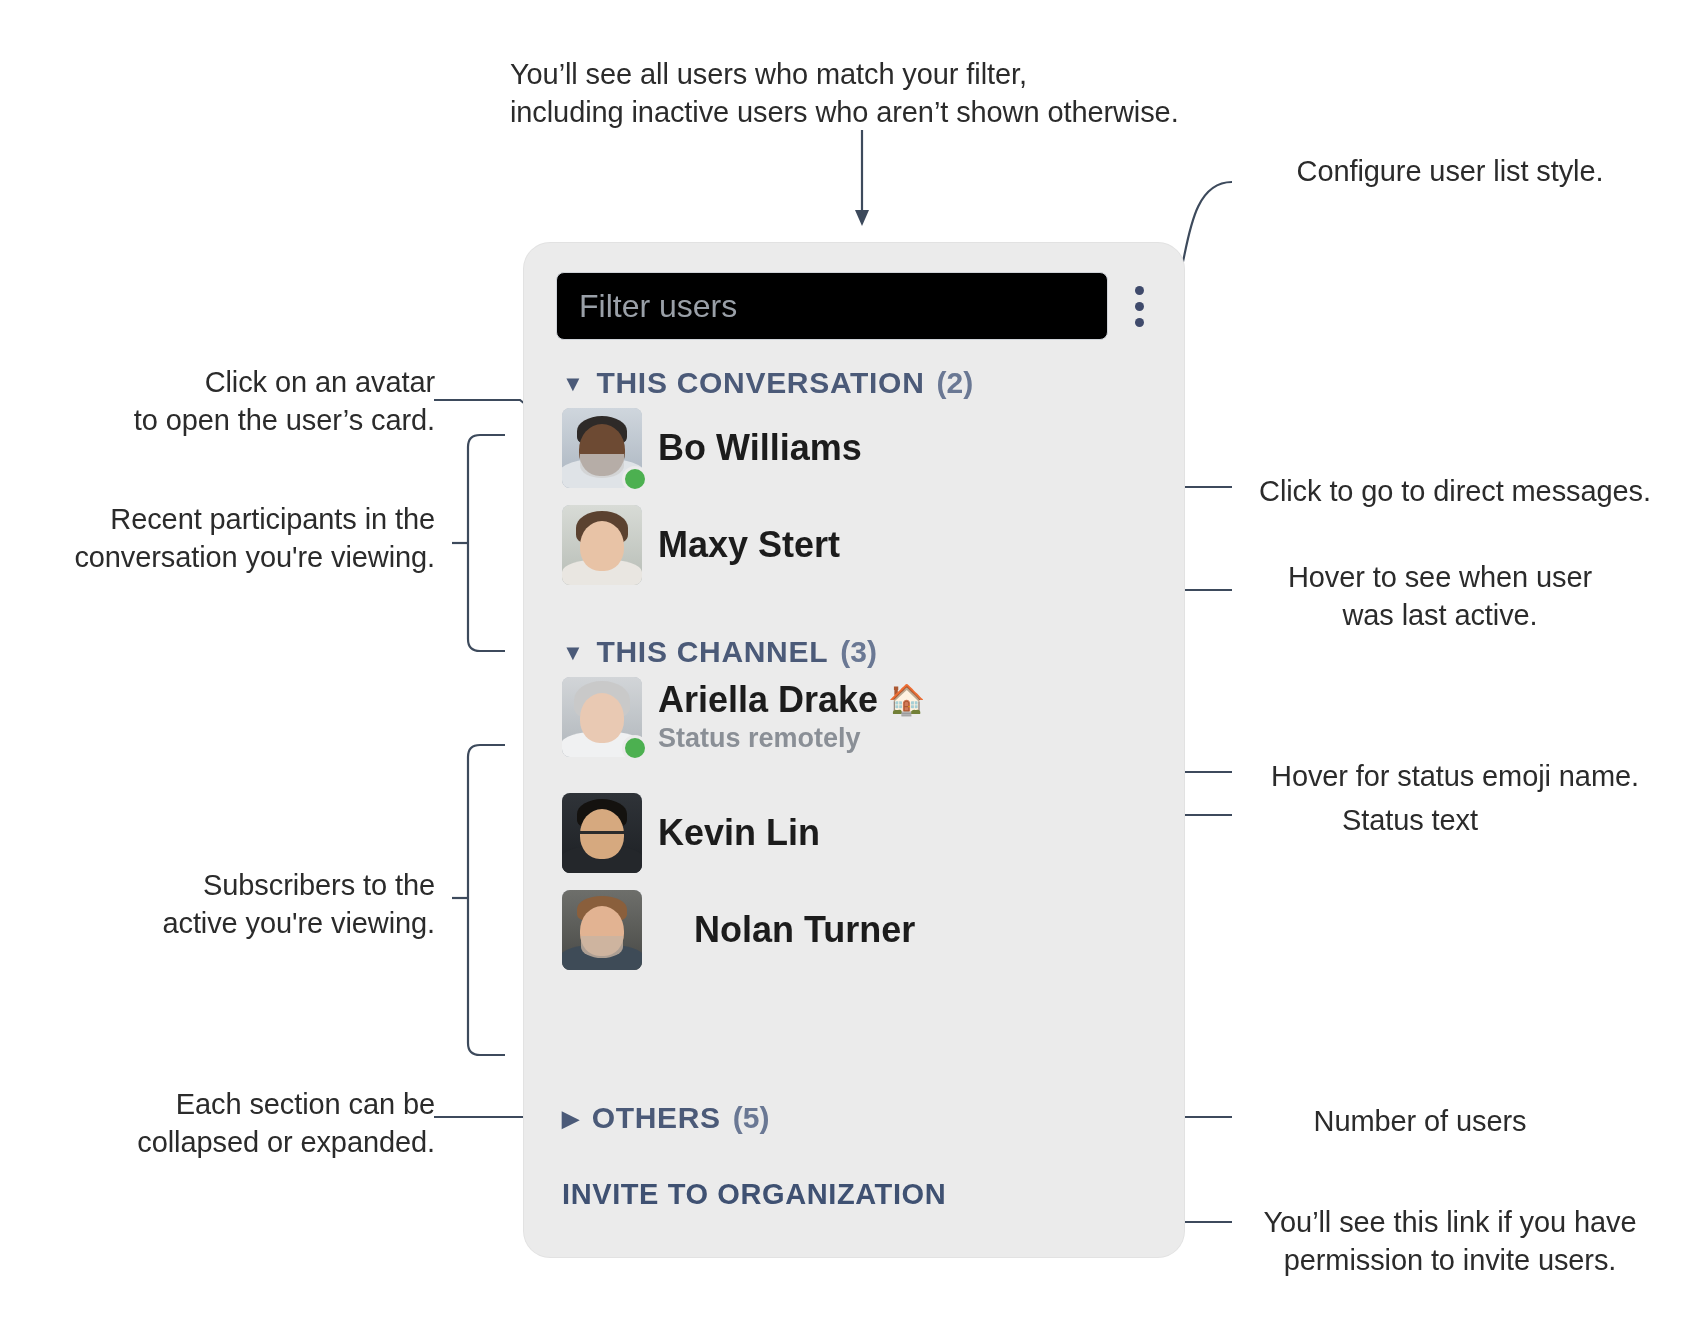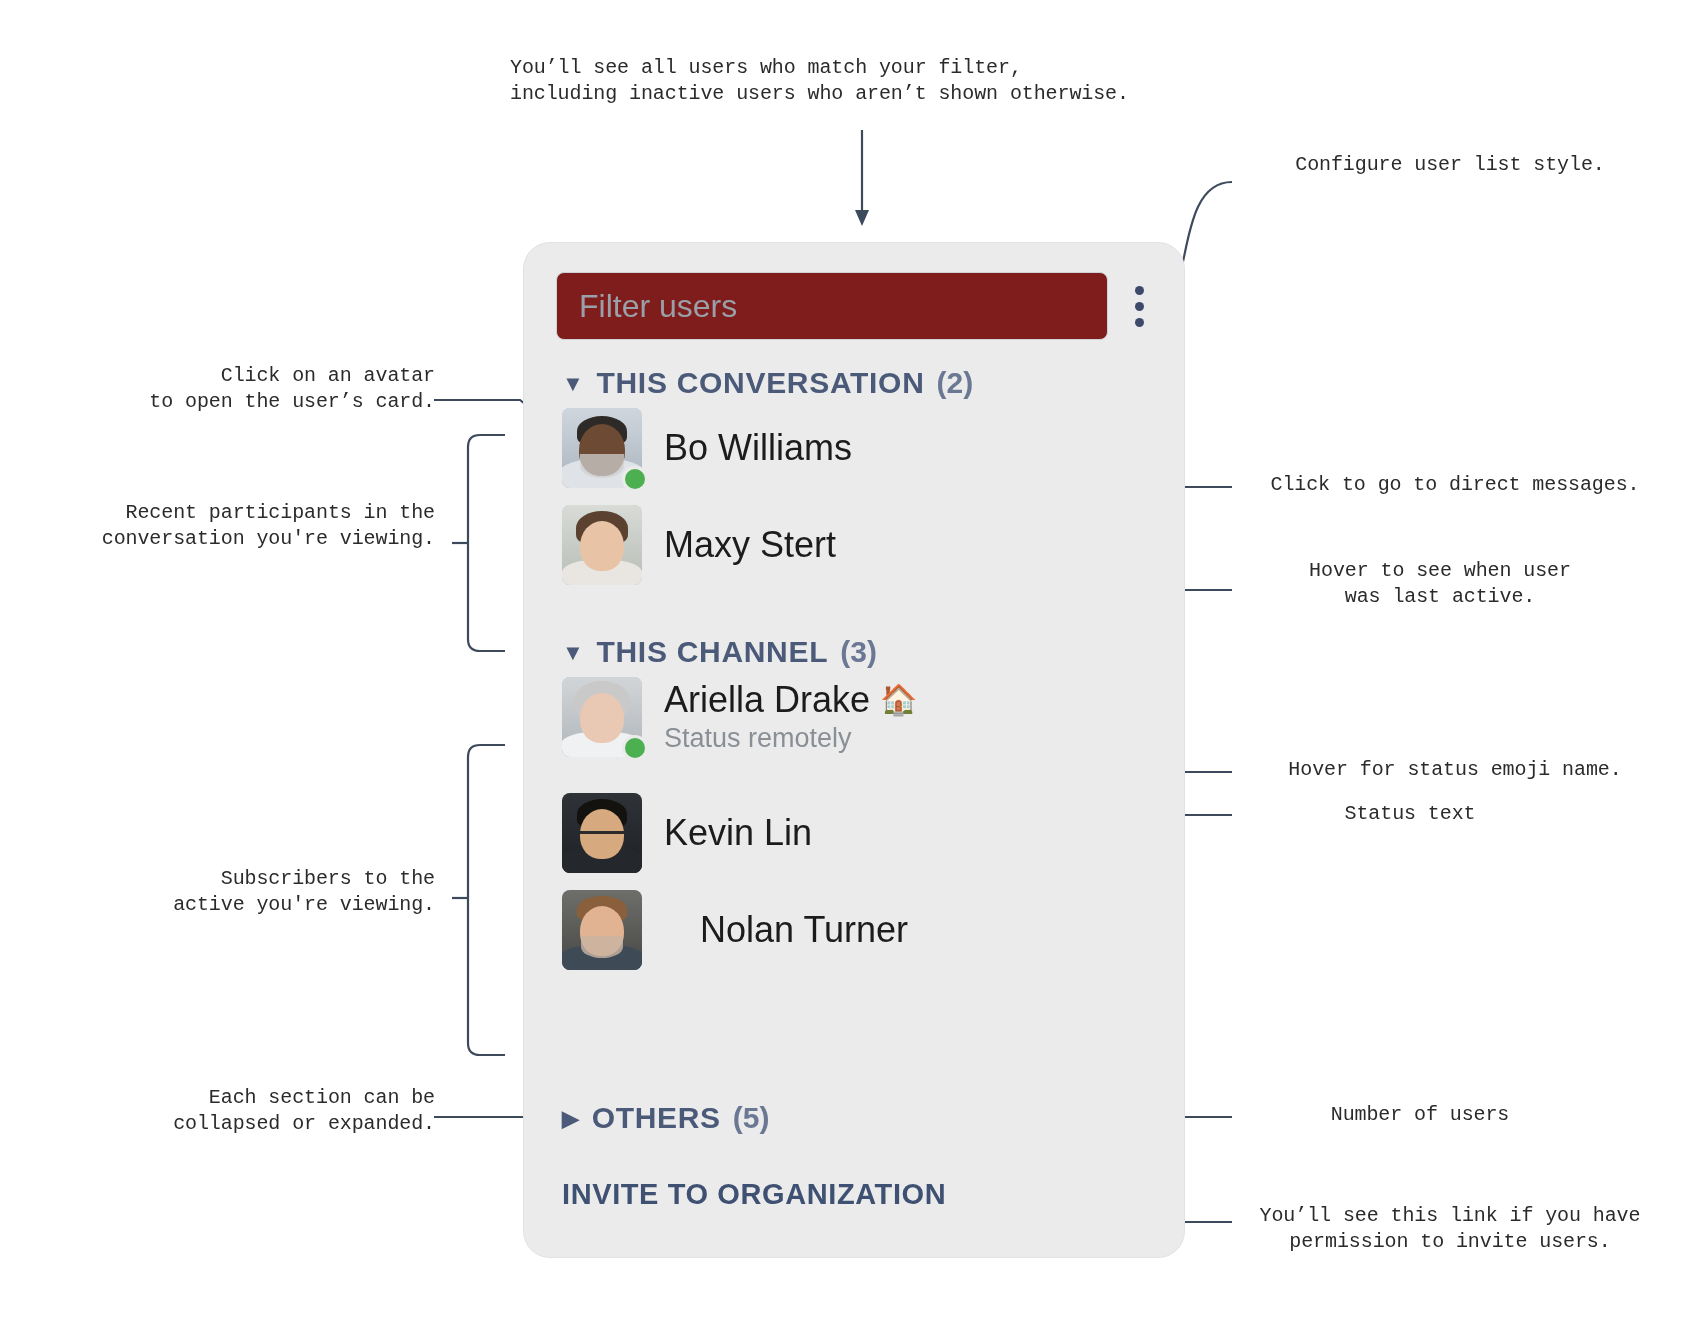--- a/index.html
+++ b/index.html
@@ -14,23 +14,23 @@
     position: relative;
     width: 1683px;
     height: 1328px;
     background: #ffffff;
   }
 
   
   .anno {
     position: absolute;
     color: #2b2b2b;
-    font-size: 20px;
+    font-size: 29px;
     line-height: 1.32;
-    font-family: Liberation Mono, monospace;
+    font-family: Liberation Sans, sans-serif;
     white-space: pre-line;
     letter-spacing: -0.1px;
   }
   .anno.right { text-align: center; }
   .anno.left  { text-align: right; }
 
   
   #lines {
     position: absolute;
     left: 0; top: 0;
@@ -54,21 +54,21 @@
   .filter-row {
     position: absolute;
     left: 32px; top: 28px;
     width: 596px; height: 70px;
     display: flex;
     align-items: center;
   }
   .filter-input {
     width: 554px;
     height: 68px;
-    background: #7f1d1d;
+    background: #000000;
     border: 1px solid #cfd3d8;
     border-radius: 8px;
     padding: 0 22px;
     font-size: 32px;
     color: #8a9099;
     font-family: "Liberation Sans", sans-serif;
     outline: none;
   }
   .filter-input::placeholder { color: #9aa0a8; }
   .kebab {
@@ -137,24 +137,25 @@
   }
   .dot {
     position: absolute;
     right: -6px; bottom: -4px;
     width: 26px; height: 26px;
     border-radius: 50%;
     background: #4cb050;
     border: 3px solid #ebebeb;
   }
   .names {
-    margin-left: 22px;
+    margin-left: 16px;
     display: flex;
     flex-direction: column;
     justify-content: flex-start;
+    font-weight: bold;
   }
   .uname {
     font-size: 36px;
     color: #1c1c1c;
     line-height: 1.1;
     display: flex;
     align-items: center;
     gap: 10px;
     white-space: nowrap;
   }

